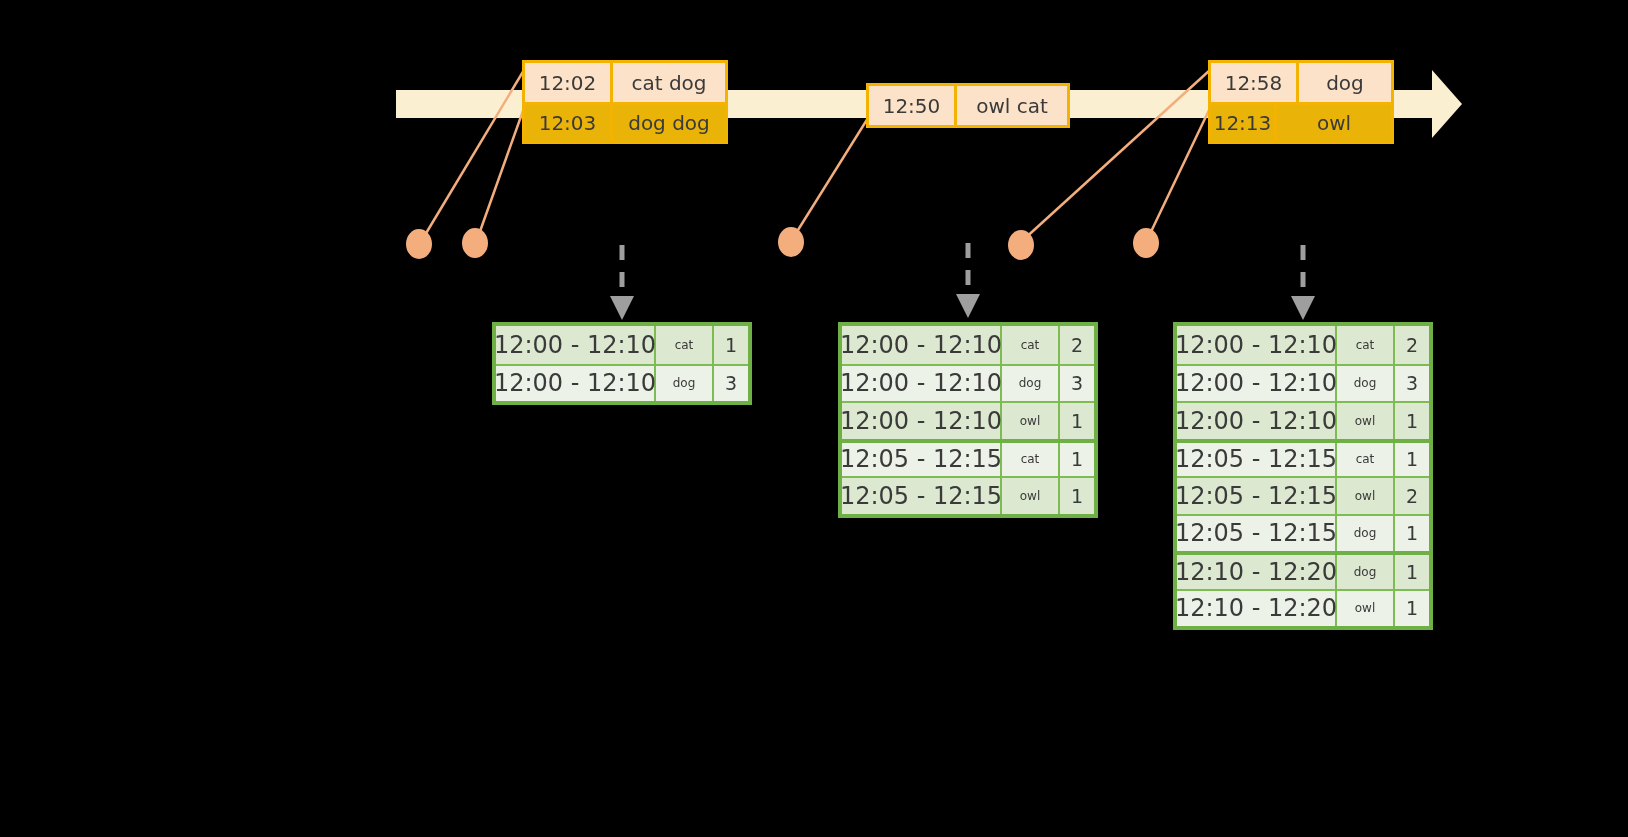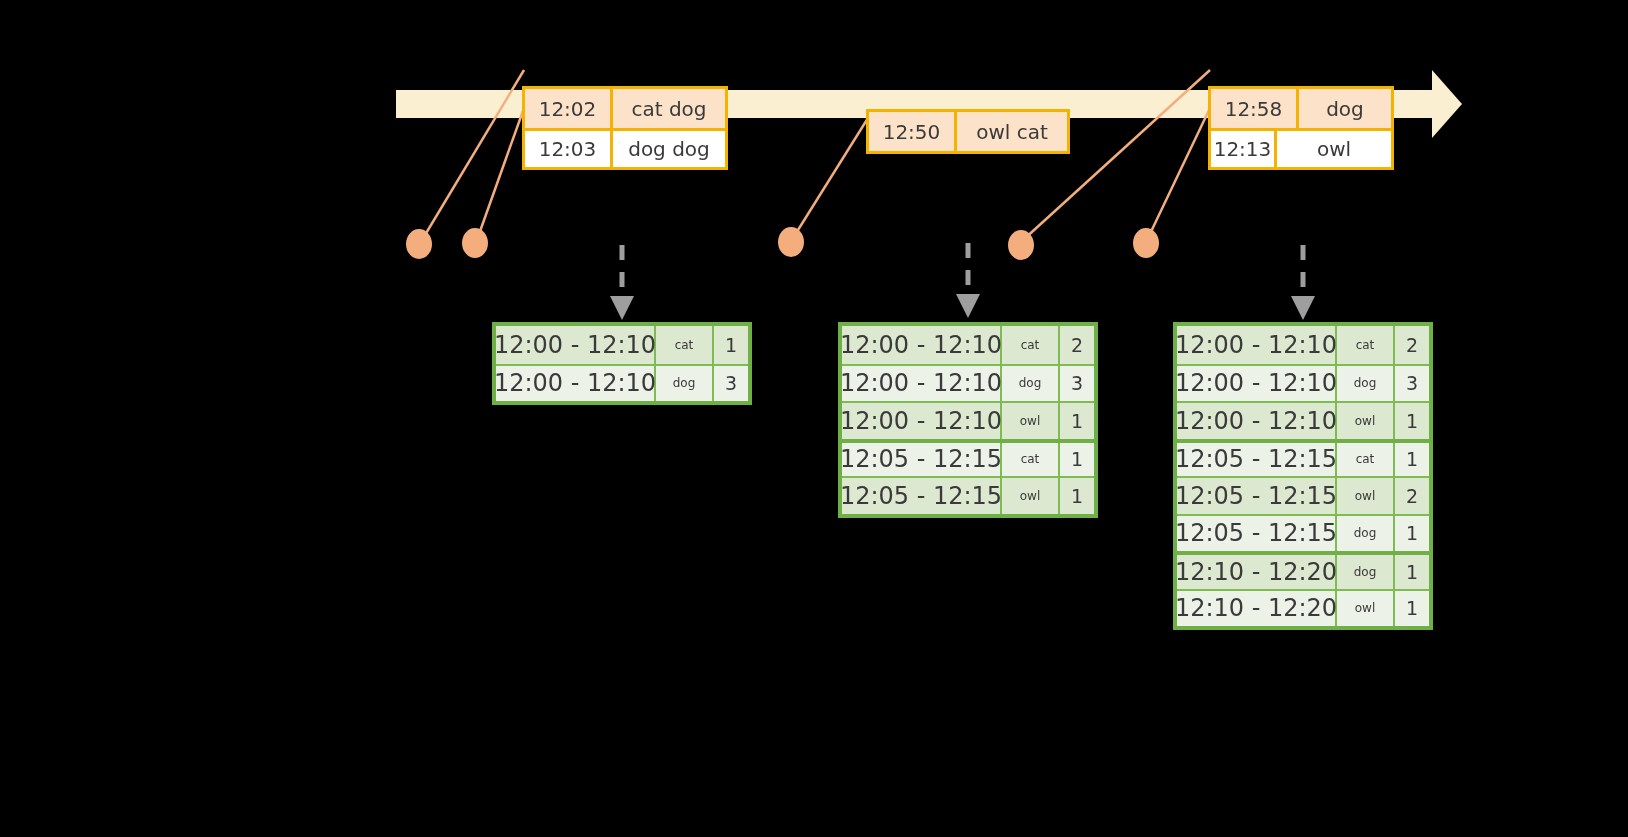--- a/index.html
+++ b/index.html
@@ -29,32 +29,31 @@
     pointer-events: none;
   }
 
   
   .event-box {
     position: absolute;
     border: 3px solid #F5B301;
     box-sizing: border-box;
     background: #FDF0DC;
     z-index: 6;
-    margin-top: 26px;
   }
   .event-row {
     display: flex;
     height: 39px;
     box-sizing: border-box;
   }
   .event-row + .event-row {
     border-top: 3px solid #F5B301;
   }
   .event-row.shade-a { background: #FBE2C8; }
-  .event-row.shade-b { background: #ffffff; }
+  .event-row.shade-b { background: #eab308; }
   .event-time {
     box-sizing: border-box;
     display: flex;
     align-items: center;
     justify-content: center;
     border-right: 3px solid #F5B301;
     font-size: 20px;
     color: #3a3a3a;
   }
   .event-val {

